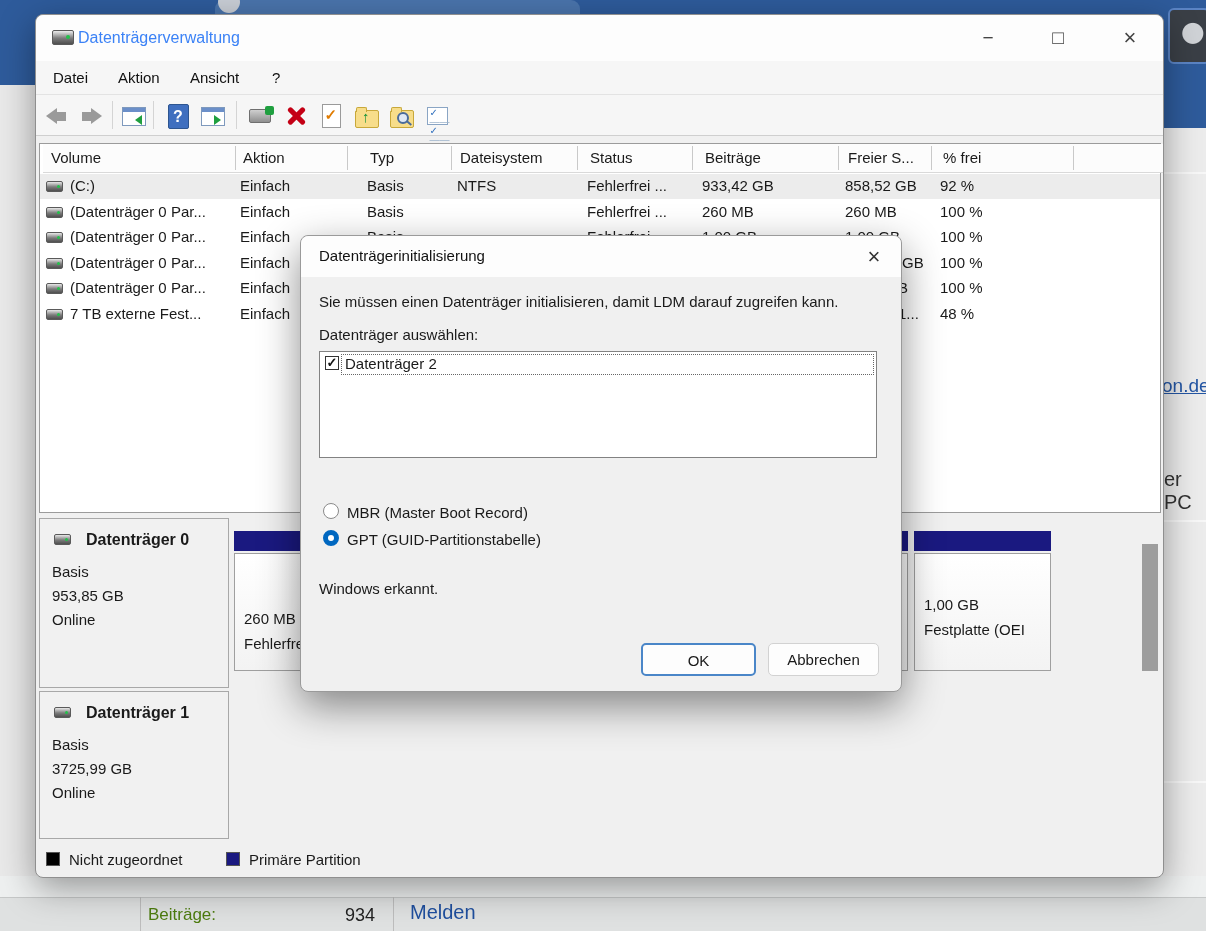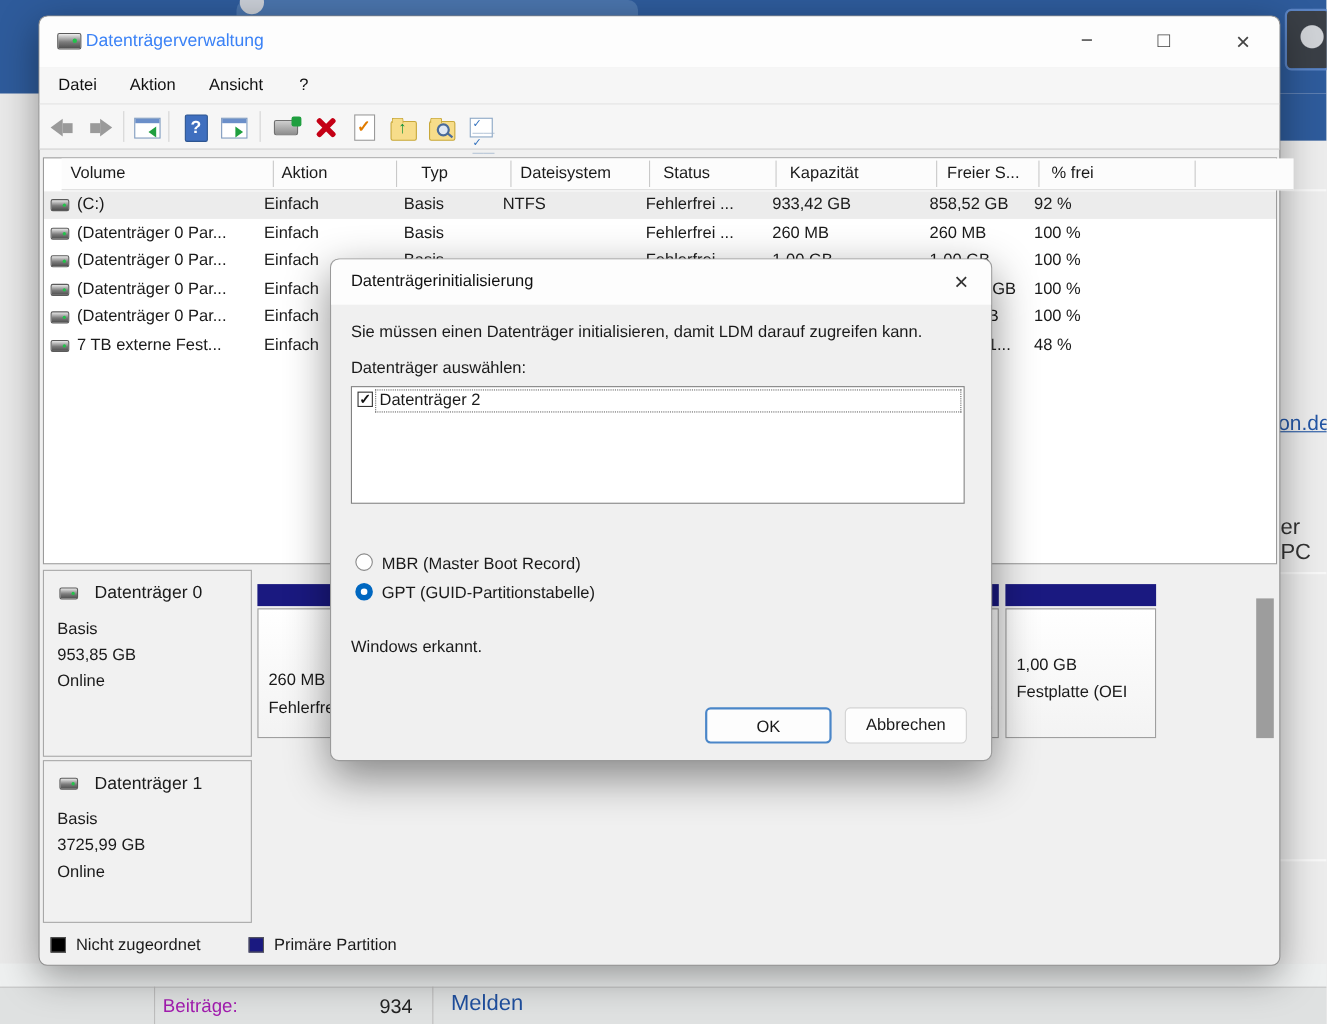--- a/index.html
+++ b/index.html
@@ -58,40 +58,40 @@
   .folder{width:22px;height:16px;background:#f7dd8a;border:1px solid #c8a83a;border-radius:2px;position:relative;margin-top:5px}
   .folder:before{content:"";position:absolute;left:0;top:-4px;width:9px;height:4px;background:#f7dd8a;border:1px solid #c8a83a;border-bottom:none;border-radius:2px 2px 0 0}
   .fup:after{content:"\2191";position:absolute;left:6px;top:-3px;color:#149138;font-weight:bold;font-size:15px}
   .fmag:after{content:"";position:absolute;left:6px;top:1px;width:8px;height:8px;border:2px solid #4a6b9a;border-radius:50%;background:#dfe8f4}
   .fmag .handle{position:absolute;left:15px;top:11px;width:6px;height:2px;background:#4a6b9a;transform:rotate(40deg)}
   .chklist{width:21px;height:18px;background:#fff;border:1px solid #8aa5c4;position:relative;font-size:10px;color:#2f6fbd;line-height:9px;padding-left:2px;box-sizing:border-box}
   .chklist .ln{color:#9fb4cc}
 
   
   .vpane{position:absolute;left:3px;top:128px;width:1122px;height:370px;background:#fff;border:1px solid #9b9b9b;box-sizing:border-box}
-  .vhead{position:absolute;left:16px;top:0;width:100%;height:28px;background:#fcfcfc;border-bottom:1px solid #d9d9d9}
+  .vhead{position:absolute;left:3px;top:0;width:100%;height:28px;background:#fcfcfc;border-bottom:1px solid #d9d9d9}
   .vh{position:absolute;top:5px;font-size:15px;color:#1a1a1a}
   .vsep{position:absolute;top:2px;width:1px;height:24px;background:#c9c9c9}
   .vrow{position:absolute;left:0;width:100%;height:25px}
   .vrow span{position:absolute;top:3px;white-space:nowrap}
   .c-vol{left:30px}.c-layout{left:200px}.c-typ{left:327px}.c-fs{left:417px}
   .c-status{left:547px}.c-kap{left:662px}.c-frei{left:805px}.c-pct{left:900px}.c-frag{left:862px}
   .rowsel{background:#ececec}
 
   
   .dico{position:absolute;left:6px;top:7px;width:17px;height:11px;border-radius:2px;
         background:linear-gradient(#e8e8e8,#7c7c7c 55%,#4f4f4f);border:1px solid #5a5a5a;box-sizing:border-box}
   .dico:after{content:"";position:absolute;right:2px;top:3px;width:3px;height:3px;border-radius:50%;background:#22c24a}
   .dico2{position:relative;display:inline-block;width:20px;height:13px;border-radius:2px;
         background:linear-gradient(#ececec,#7c7c7c 55%,#4f4f4f);border:1px solid #5a5a5a;vertical-align:middle}
   .dico2:after{content:"";position:absolute;right:3px;top:4px;width:4px;height:4px;border-radius:50%;background:#22c24a}
 
   
   .infobox{position:absolute;left:3px;width:190px;background:#f1f1f1;border:1px solid #a8a8a8;box-sizing:border-box}
-  .infobox .nm{position:absolute;left:46px;top:12px;font-weight:normal;font-size:16px;white-space:nowrap}
+  .infobox .nm{position:absolute;left:46px;top:12px;font-weight:bold;font-size:16px;white-space:nowrap}
   .infobox .l1{position:absolute;left:12px;font-size:15px;white-space:nowrap}
   .pseg{position:absolute}
   .pbar{position:absolute;left:0;top:0;width:100%;height:20px;background:#1a1980}
   .pbox{position:absolute;left:0;top:22px;width:100%;background:linear-gradient(#ffffff,#f3f3f3);
         border:1px solid #9f9f9f;box-sizing:border-box;overflow:hidden}
   .pbox .t{position:absolute;left:9px;white-space:nowrap;font-size:15px}
   .scroll-thumb{position:absolute;left:1106px;top:529px;width:16px;height:127px;background:#9d9d9d}
 
   
   .lgd-sq{position:absolute;width:14px;height:14px;border:1px solid #555;box-sizing:border-box}
@@ -127,21 +127,21 @@
 <div class="rline" style="top:172px"></div>
 <div class="rline" style="top:520px"></div>
 <div class="rline" style="top:781px"></div>
 <span class="abs bg-link" style="left:1162px;top:375px;z-index:1">on.de</span>
 <span class="abs bg-text" style="left:1164px;top:468px;z-index:1">er PC</span>
 
 <div class="bstrip1"></div>
 <div class="bstrip2"></div>
 <div class="vline" style="left:140px"></div>
 <div class="vline" style="left:393px"></div>
-<span class="abs" style="left:148px;top:905px;font-size:17px;color:#a21caf;z-index:1">Beiträge:</span>
+<span class="abs" style="left:148px;top:905px;font-size:17px;color:#4d7c0f;z-index:1">Beiträge:</span>
 <span class="abs" style="left:345px;top:905px;font-size:18px;color:#222;z-index:1">934</span>
 <span class="abs" style="left:410px;top:901px;font-size:20px;color:#1f4f9e;z-index:1">Melden</span>
 
 <div class="win">
 
   <div class="titlebar">
     <span class="dico2" style="position:absolute;left:16px;top:15px"></span>
     <span class="title-text">Datenträgerverwaltung</span>
     <span class="winbtn" style="left:935px">−</span>
     <span class="winbtn" style="left:1005px">□</span>
@@ -208,21 +208,21 @@
       </div>
   </div>
 
   <div class="vpane">
     <div class="vhead">
       <span class="vh" style="left:8px">Volume</span>
       <span class="vh" style="left:200px">Aktion</span>
       <span class="vh" style="left:327px">Typ</span>
       <span class="vh" style="left:417px">Dateisystem</span>
       <span class="vh" style="left:547px">Status</span>
-      <span class="vh" style="left:662px">Kapazität</span>
+      <span class="vh" style="left:662px">Beiträge</span>
       <span class="vh" style="left:805px">Freier S...</span>
       <span class="vh" style="left:900px">% frei</span>
       <span class="vsep" style="left:192px"></span>
       <span class="vsep" style="left:304px"></span>
       <span class="vsep" style="left:408px"></span>
       <span class="vsep" style="left:534px"></span>
       <span class="vsep" style="left:649px"></span>
       <span class="vsep" style="left:795px"></span>
       <span class="vsep" style="left:888px"></span>
       <span class="vsep" style="left:1030px"></span>

